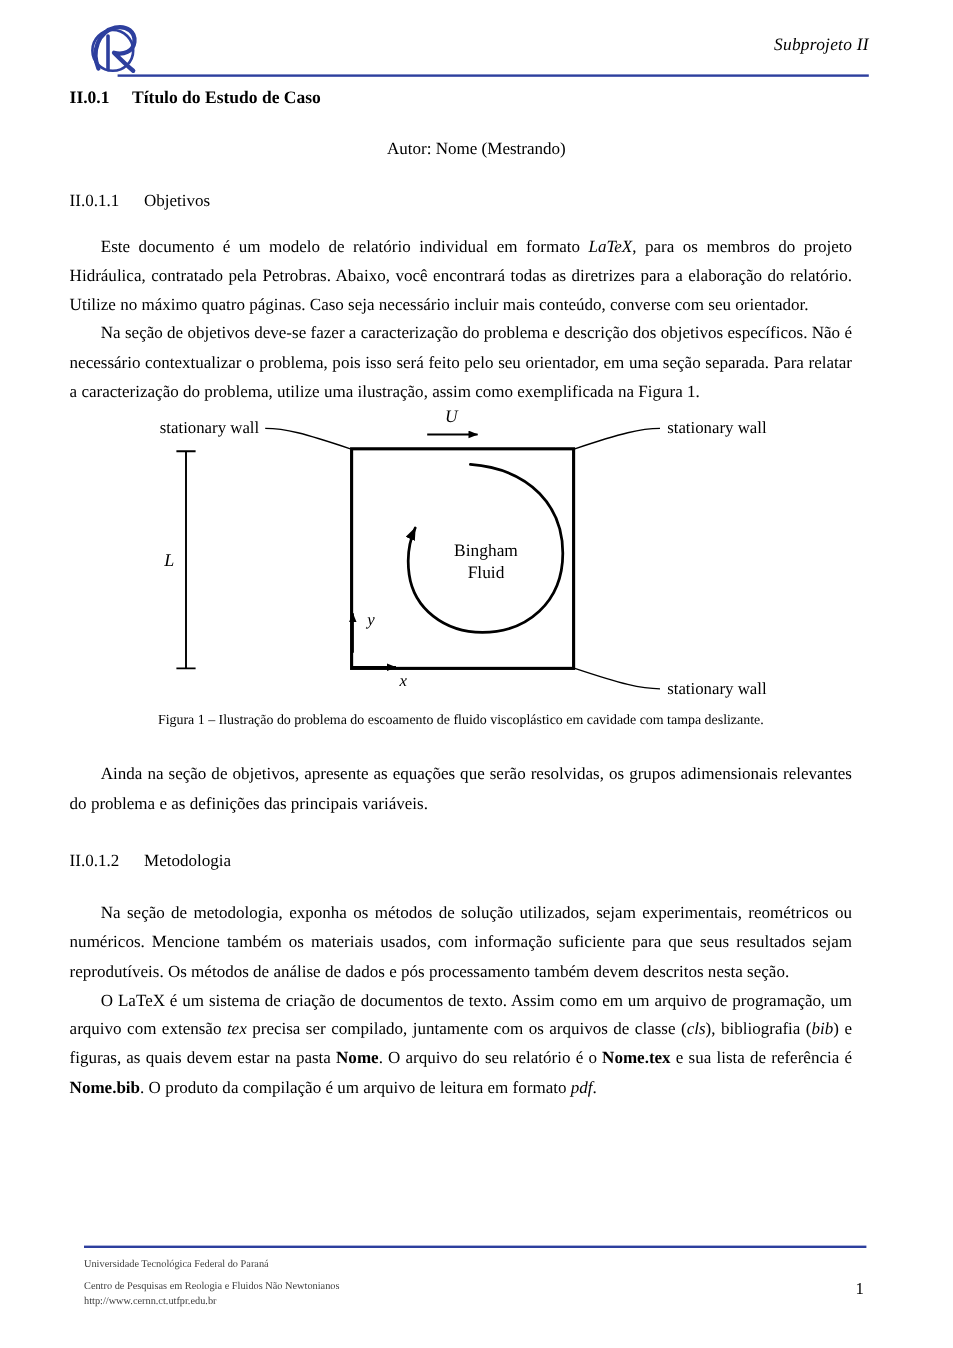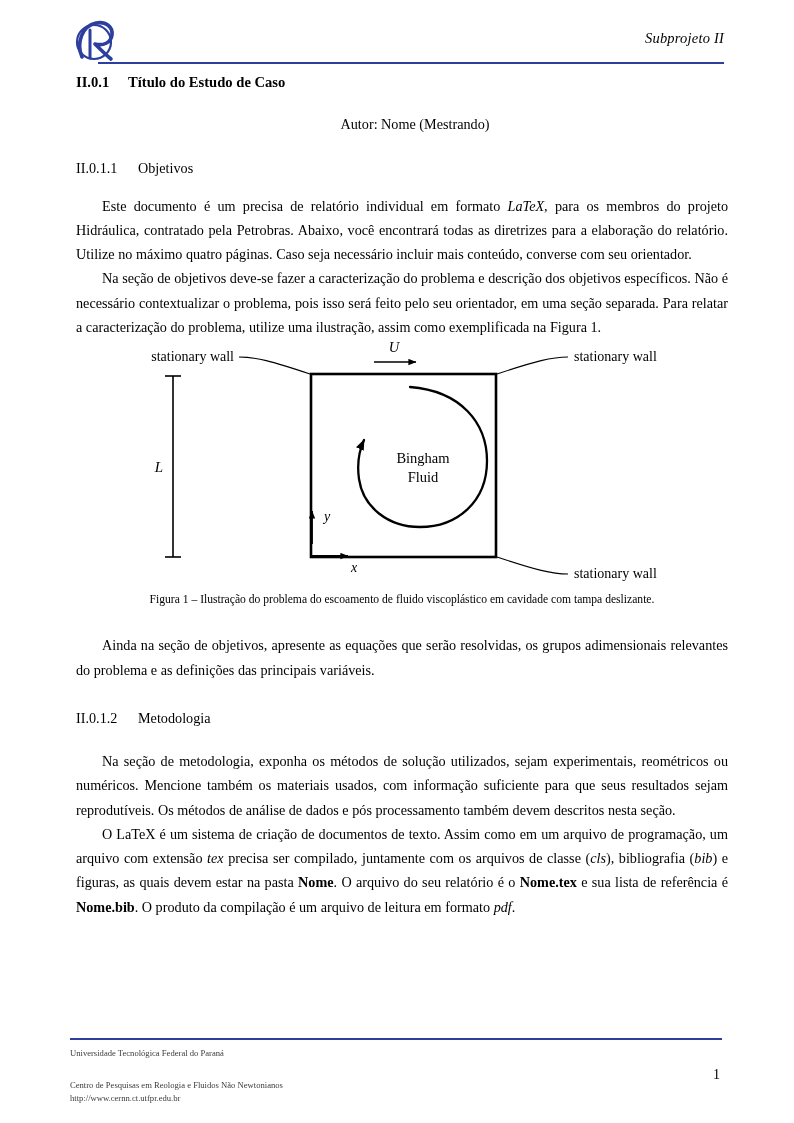--- a/index.html
+++ b/index.html
@@ -50,21 +50,21 @@
     left: 28px;
     right: 0px;
     top: 44px;
     height: 2px;
     background: #2d3f9e;
   }
 
   
   .content {
     position: absolute;
-    left: 76px;
+    left: 58px;
     top: 74px;
     width: 652px;
   }
   .sec-head {
     font-weight: bold;
     font-size: 14.6px;
     margin: 0 0 0 0;
     line-height: 1.2;
   }
   .sec-head .num { display: inline-block; min-width: 52px; }
@@ -125,21 +125,21 @@
     position: relative;
     margin-top: 7px;
     height: 52px;
   }
   .footer-line {
     font-size: 8.6px;
     line-height: 12.6px;
     color: #3b3b3b;
     white-space: nowrap;
   }
-  .footer-line.first { margin-bottom: 20px; }
+  .footer-line.first { margin-bottom: 6px; }
   .page-number {
     position: absolute;
     right: 2px;
     top: 20px;
     font-size: 14px;
     color: #000000;
   }
 </style>
 </head>
 <body>
@@ -166,21 +166,21 @@
     <div class="sec-head" style="margin-bottom:24px;">
       <span class="num">II.0.1</span><span>Título do Estudo de Caso</span>
     </div>
 
     <div class="author" style="margin-bottom:27px;">Autor: Nome (Mestrando)</div>
 
     <div class="subsec-head" style="margin-bottom:17px;">
       <span class="num">II.0.1.1</span><span>Objetivos</span>
     </div>
 
-    <p class="para"><span>Este documento é um precisa de relatório individual em formato </span><span class="it">LaTeX</span><span>, para os membros do projeto Hidráulica, contratado pela Petrobras. Abaixo, você encontrará todas as diretrizes para a elaboração do relatório. Utilize no máximo quatro páginas. Caso seja necessário incluir mais conteúdo, converse com seu orientador.</span></p>
+    <p class="para"><span>Este documento é um modelo de relatório individual em formato </span><span class="it">LaTeX</span><span>, para os membros do projeto Hidráulica, contratado pela Petrobras. Abaixo, você encontrará todas as diretrizes para a elaboração do relatório. Utilize no máximo quatro páginas. Caso seja necessário incluir mais conteúdo, converse com seu orientador.</span></p>
     <p class="para" style="margin-top:0px;"><span>Na seção de objetivos deve-se fazer a caracterização do problema e descrição dos objetivos específicos. Não é necessário contextualizar o problema, pois isso será feito pelo seu orientador, em uma seção separada. Para relatar a caracterização do problema, utilize uma ilustração, assim como exemplificada na Figura 1.</span></p>
 
     <div class="figure-wrap">
       <svg class="fig-svg" width="652" height="252" viewBox="0 0 652 252" xmlns="http://www.w3.org/2000/svg" font-family="Liberation Serif, DejaVu Serif, serif">
         <defs>
           <marker id="arrHeadR" markerWidth="9" markerHeight="9" refX="7.6" refY="3.2" orient="auto" markerUnits="userSpaceOnUse">
             <path d="M0,0 L8,3.2 L0,6.4 Z" fill="#000"></path>
           </marker>
           <marker id="arrHeadU" markerWidth="9" markerHeight="9" refX="7.6" refY="3.2" orient="auto" markerUnits="userSpaceOnUse">
             <path d="M0,0 L8,3.2 L0,6.4 Z" fill="#000"></path>

